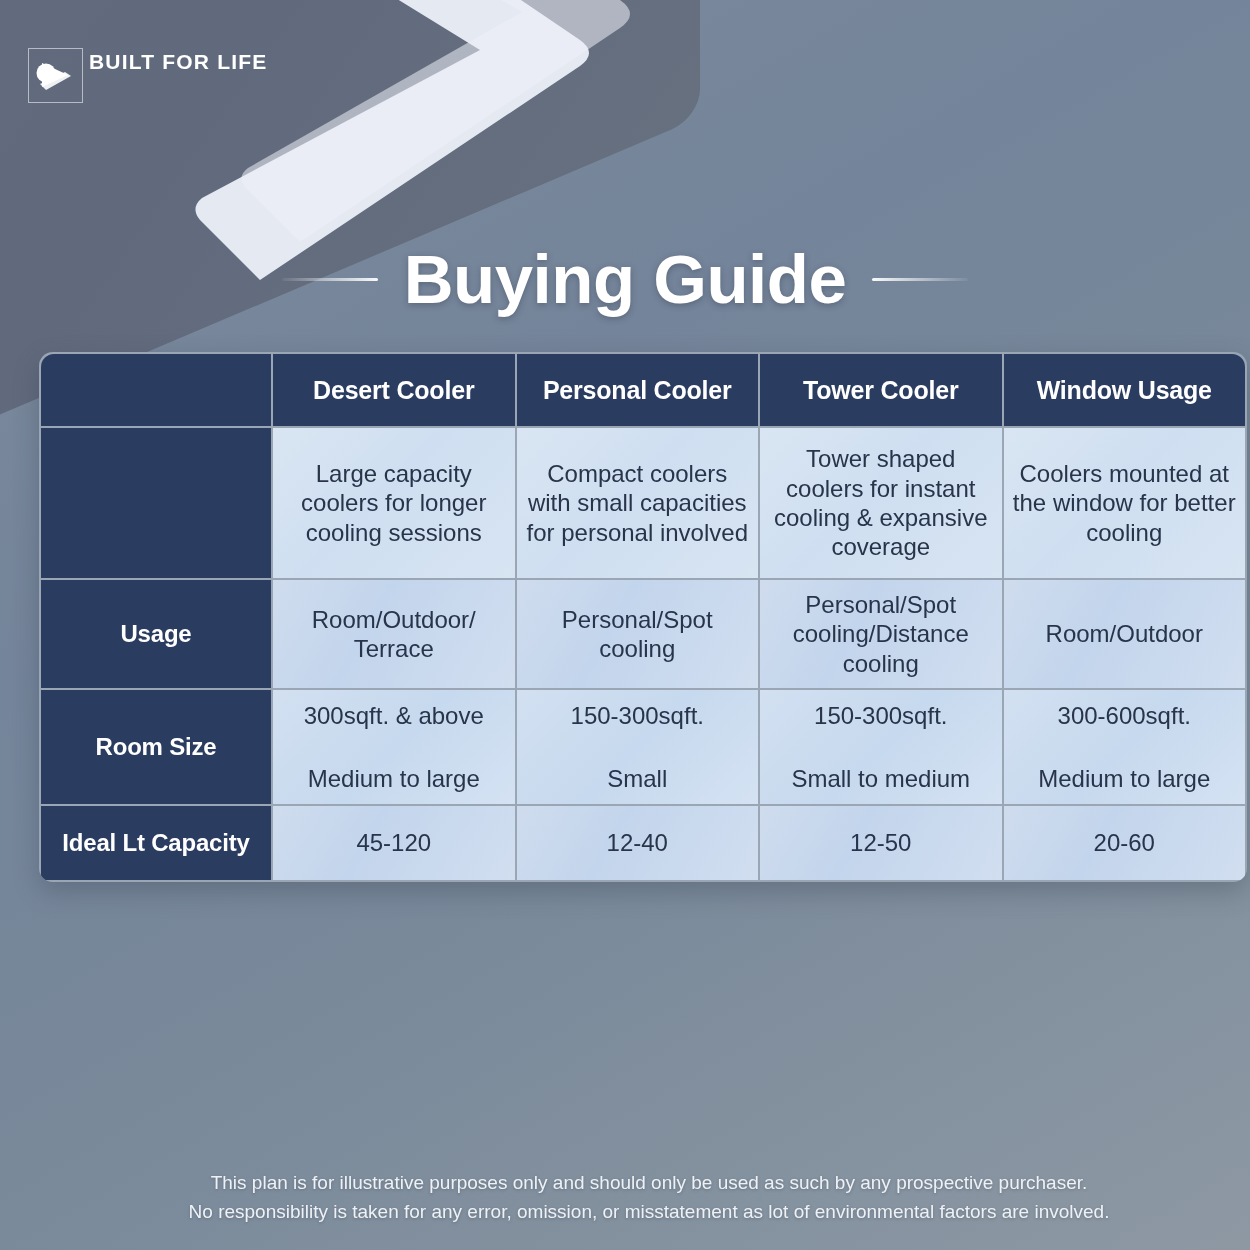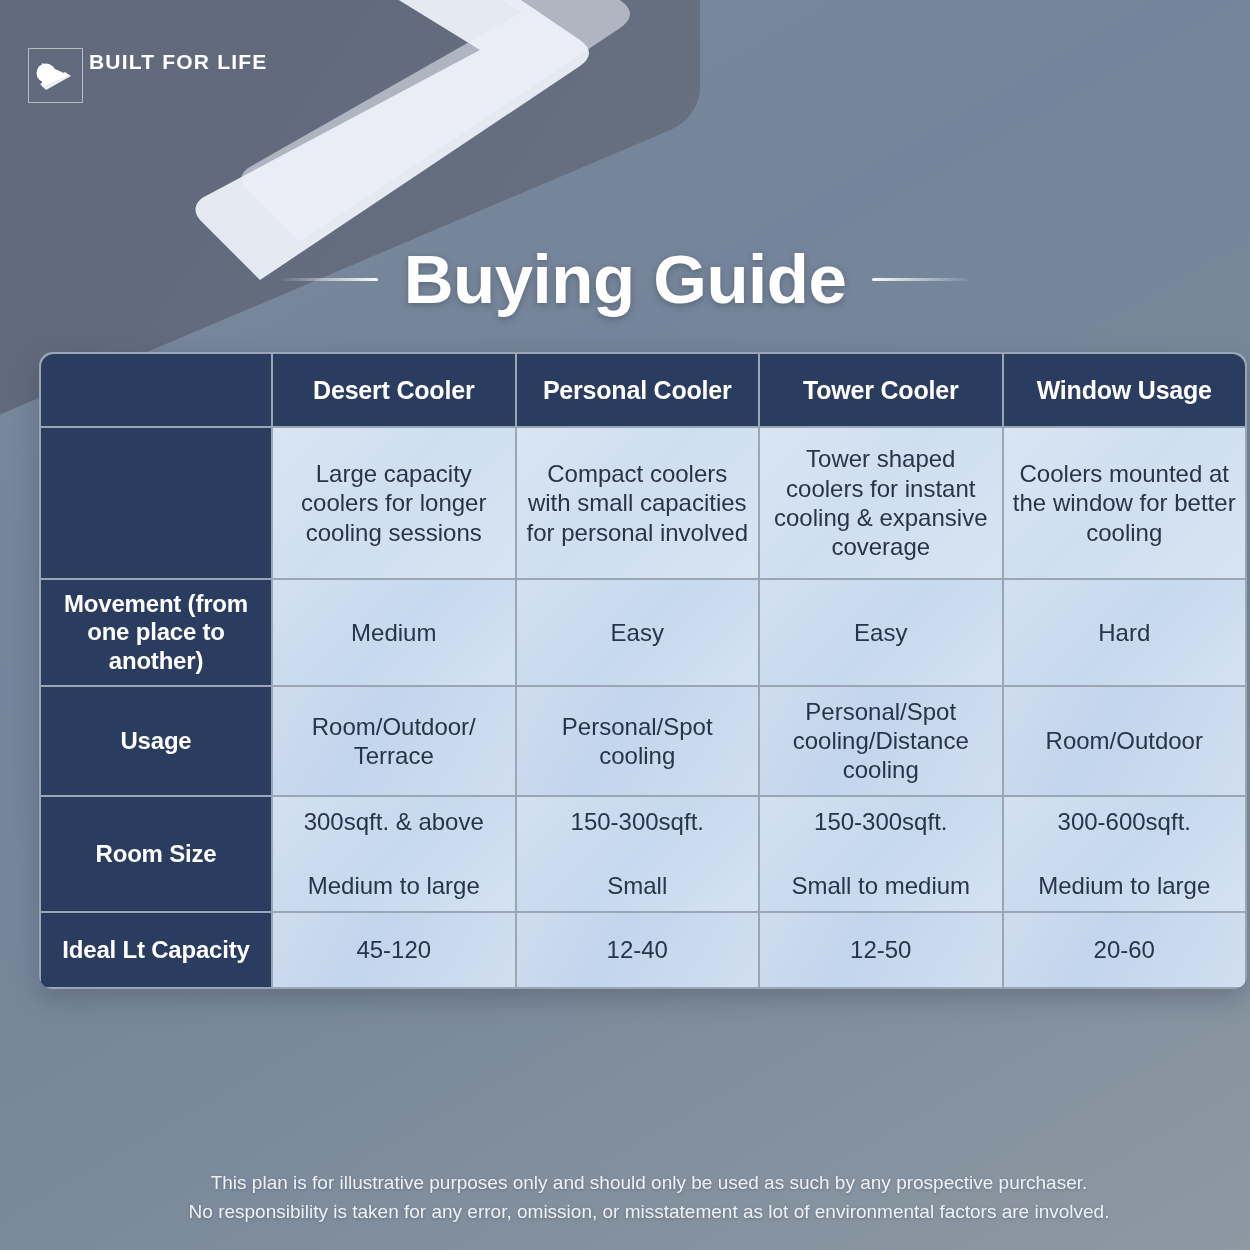--- a/index.html
+++ b/index.html
@@ -224,27 +224,20 @@
   <tbody>
 
     <tr>
       <td class="label-cell" style="height:150px;"></td>
       <td class="dcell">Large capacity coolers for longer cooling sessions</td>
       <td class="dcell">Compact coolers with small capacities for personal involved</td>
       <td class="dcell">Tower shaped coolers for instant cooling &amp; expansive coverage</td>
       <td class="dcell">Coolers mounted at the window for better cooling</td>
     </tr>
 
-    <tr>
-      <td class="label-cell" style="height:90px;">Movement (from one place to another)</td>
-      <td class="dcell alt">Medium</td>
-      <td class="dcell alt">Easy</td>
-      <td class="dcell alt">Easy</td>
-      <td class="dcell alt">Hard</td>
-    </tr>
 
     <tr>
       <td class="label-cell" style="height:92px;">Usage</td>
       <td class="dcell alt2">Room/Outdoor/ Terrace</td>
       <td class="dcell alt2">Personal/Spot cooling</td>
       <td class="dcell alt2">Personal/Spot cooling/Distance cooling</td>
       <td class="dcell alt2">Room/Outdoor</td>
     </tr>
 
     <tr>

